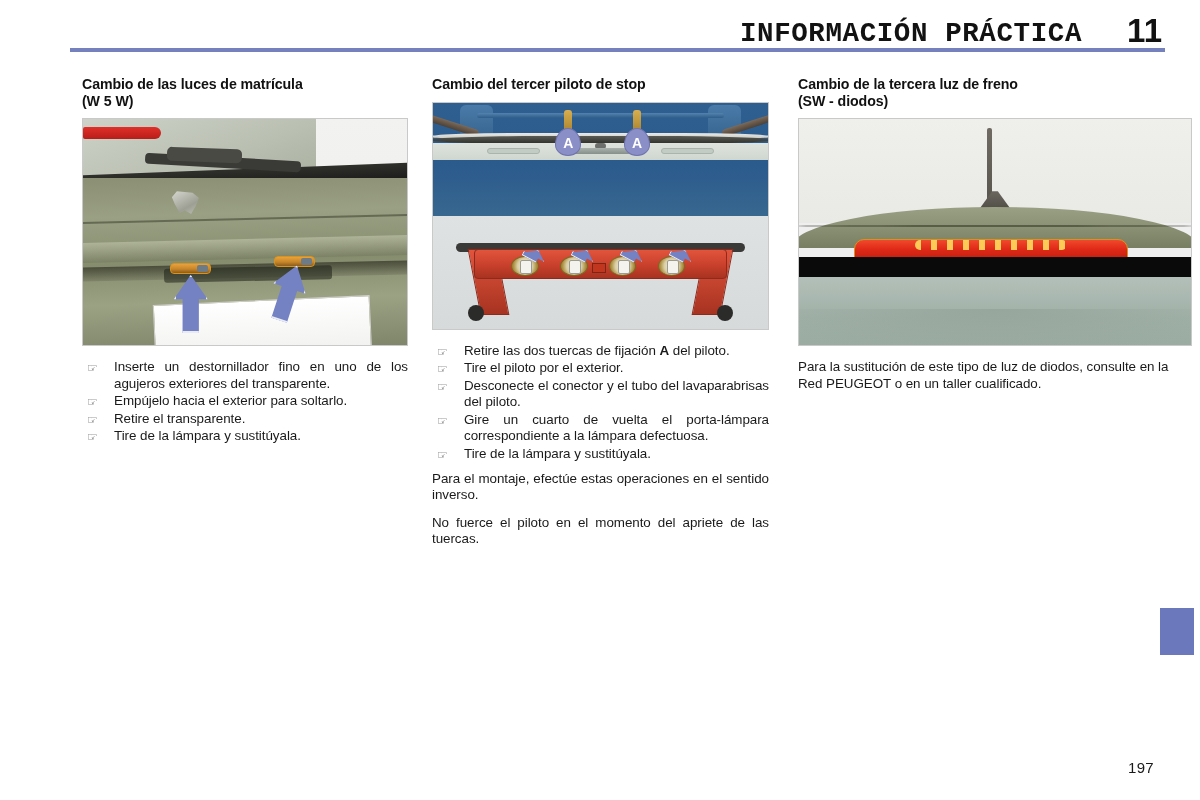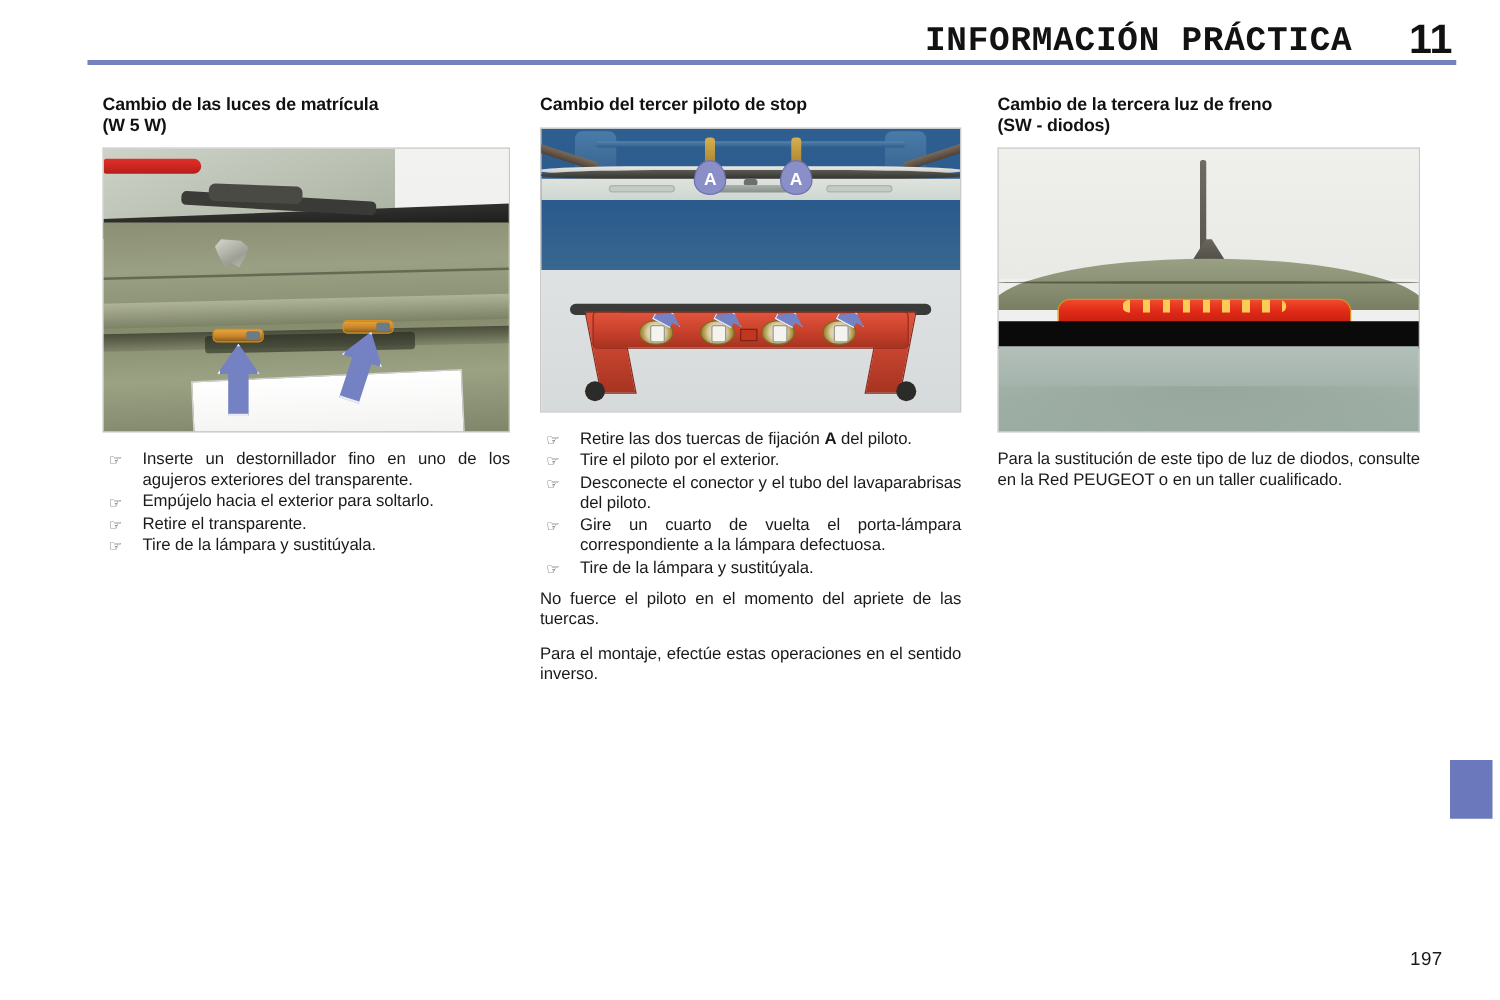--- a/index.html
+++ b/index.html
@@ -45,21 +45,21 @@
     background: #7481bd;
   }
 
   
   .col {
     position: absolute;
     top: 76px;
   }
   .col-1 { left: 70px;  width: 338px; padding-left: 12px; }
   .col-2 { left: 432px; width: 337px; }
-  .col-3 { left: 798px; width: 338px; }
+  .col-3 { left: 798px; width: 394px; }
 
   .col-heading {
     font-size: 14.2px;
     font-weight: bold;
     color: #111111;
     line-height: 16.5px;
     margin: 0 0 0 0;
     letter-spacing: -0.1px;
   }
   .col-heading .line2 { display: block; }
@@ -531,22 +531,22 @@
         <li>
           <span class="pointer">☞</span>
           <span>Gire un cuarto de vuelta el porta-lámpara correspondiente a la lámpara defectuosa.</span>
         </li>
         <li>
           <span class="pointer">☞</span>
           <span>Tire de la lámpara y sustitúyala.</span>
         </li>
       </ul>
       <div class="notes">
+        <p class="para">Para el montaje, efectúe estas operaciones en el sentido inverso.</p>
         <p class="para">No fuerce el piloto en el momento del apriete de las tuercas.</p>
-        <p class="para">Para el montaje, efectúe estas operaciones en el sentido inverso.</p>
       </div>
     </div>
   </div>
 
   <div class="col col-3">
     <div class="col-heading">
       <span>Cambio de la tercera luz de freno</span>
       <span class="line2">(SW - diodos)</span>
     </div>
 

